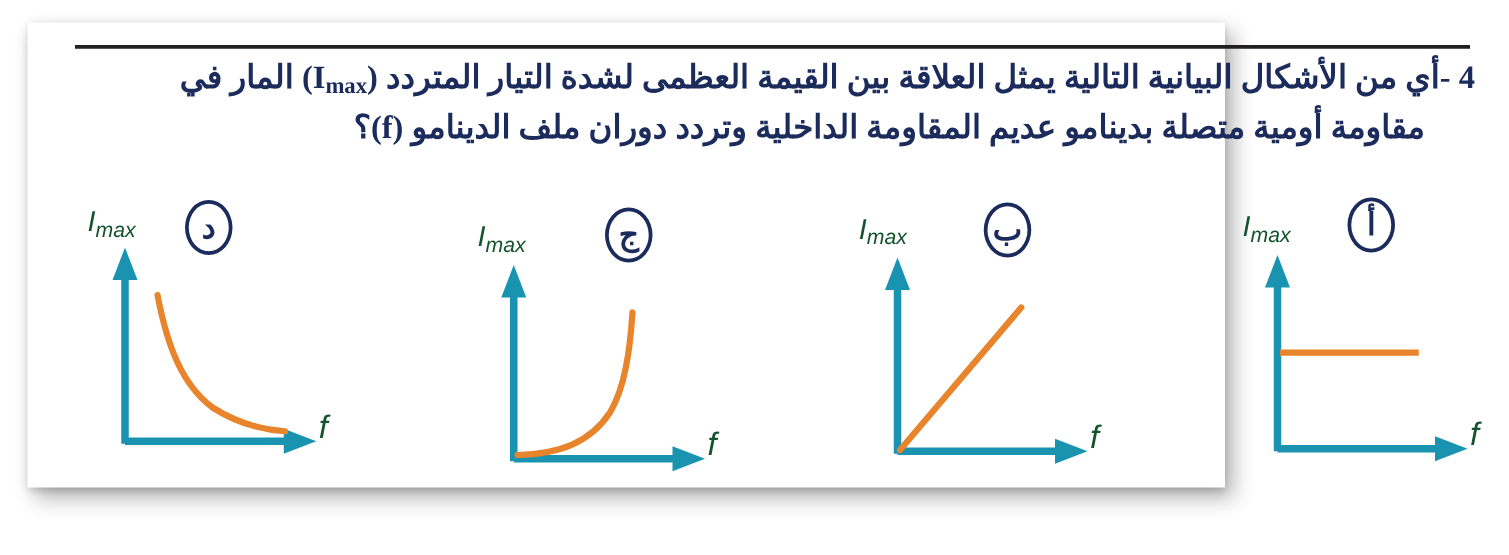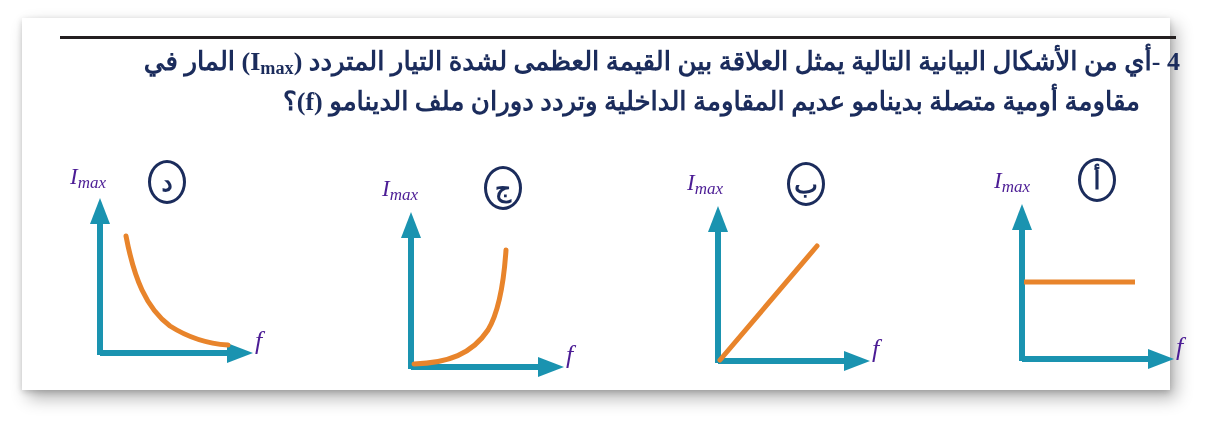--- a/index.html
+++ b/index.html
@@ -13,21 +13,21 @@
     height: 444px;
     overflow: hidden;
     background: #ffffff;
     font-family: "Liberation Serif", serif;
   }
   
   .card {
     position: absolute;
     left: 22px;
     top: 18px;
-    width: 1148px;
+    width: 958px;
     height: 372px;
     background: #ffffff;
     box-shadow: 6px 8px 16px rgba(0,0,0,0.30),
                 0 2px 6px rgba(0,0,0,0.18);
   }
   .card-top-rule {
     position: absolute;
     left: 38px;
     top: 18px;
     width: 1116px;
@@ -82,22 +82,22 @@
     color: #1b2c5c;
     font-family: "Liberation Serif", serif;
     font-size: 25px;
     font-weight: 700;
     line-height: 40px;
     text-align: center;
     box-sizing: border-box;
   }
   .axis-label {
     position: absolute;
-    color: #4c1d95;
-    font-family: Liberation Serif, serif;
+    color: #14532d;
+    font-family: Liberation Sans, sans-serif;
     font-style: italic;
     font-size: 23px;
     white-space: nowrap;
     text-align: center;
   }
   .axis-label sub {
     font-size: 0.74em;
     vertical-align: -0.25em;
     font-style: italic;
   }

